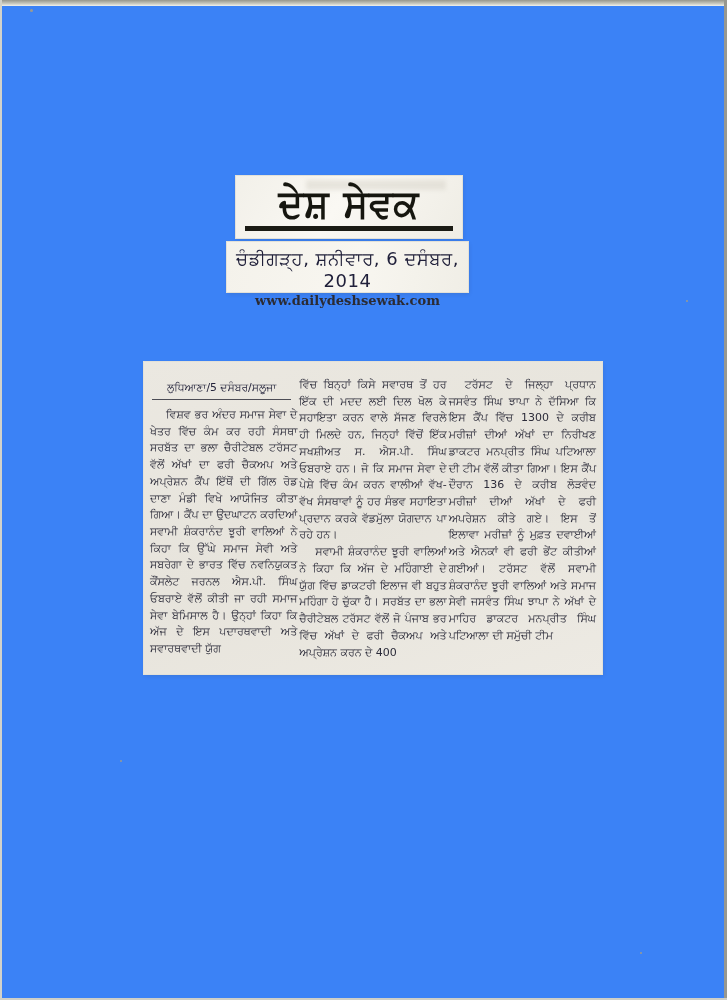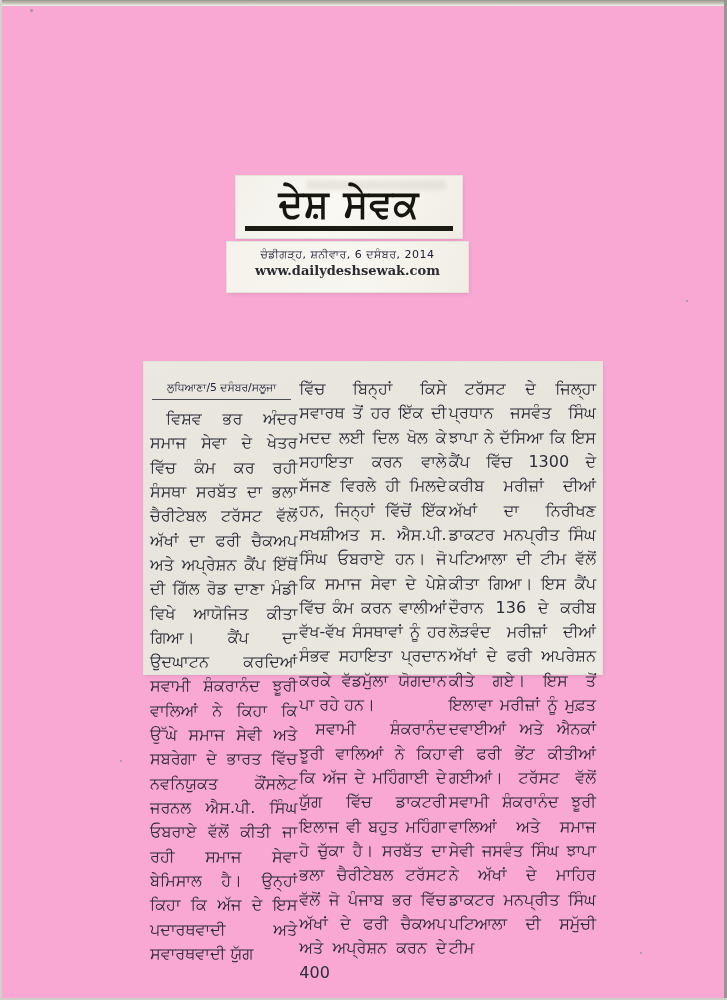--- a/index.html
+++ b/index.html
@@ -1,18 +1,18 @@
 <!DOCTYPE html>
 <html><head>
 <meta charset="utf-8">
 <style>
   html,body{margin:0;padding:0;background:#e9e9e6;}
   #page{
     position:relative;width:727px;height:1000px;margin:0 auto;
-    background:#f9a8d4;overflow:hidden;
+    background:#3b82f6;overflow:hidden;
     font-family:"DejaVu Sans",sans-serif;
   }
   
   .scan-band-top{position:absolute;left:0;top:0;width:727px;height:6px;
     background:linear-gradient(#96968b,#c9c9bf 60%,#f2f2ec);}
   .scan-edge-left{position:absolute;left:0;top:0;width:2px;height:1000px;background:#d2d2ca;}
   .scan-edge-right{position:absolute;right:0;top:0;width:3px;height:1000px;background:#97978f;}
   .scan-edge-bottom{position:absolute;left:0;bottom:0;width:727px;height:2px;background:#cfcfc7;}
   .speck{position:absolute;border-radius:50%;background:#9a9a92;}
 
@@ -35,38 +35,38 @@
     letter-spacing:1px;transform:scaleY(1.05);white-space:nowrap;
   }
   #masthead-rule{width:208px;height:5px;background:#1b1b14;margin:4px 0 7px 0;}
 
   
   #dateline-clip{
     left:227px;top:242px;width:241px;height:50px;
     background:linear-gradient(100deg,#f4f2eb,#f8f6f0 55%,#f0eee6);
     text-align:center;padding-top:6px;box-sizing:border-box;
   }
-  #dateline-text{font-size:11px;color:#20203a;letter-spacing:.5px;}
+  #dateline-text{font-size:18px;color:#20203a;letter-spacing:.5px;}
   #website-url{font-family:"DejaVu Serif",serif;font-weight:bold;font-size:13px;color:#2b2b33;margin-top:2px;}
 
   
   #article-clip{
     left:144px;top:362px;width:458px;height:312px;
     background:linear-gradient(160deg,#ebe8e1,#e7e4dc 50%,#edeae3);
     box-sizing:border-box;padding:8px 6px 6px 6px;
   }
   #article-headline{
     text-align:center;font-weight:800;color:#2d2d37;
     font-size:25px;line-height:1.3;letter-spacing:.5px;
     transform:scaleY(1.04);margin-bottom:7px;
   }
   #article-body{display:flex;gap:2px;margin-top:4px;}
   .col{flex:1 1 0;min-width:0;}
   .col p{
-    margin:0;font-size:16px;line-height:1.52;color:#2c2c3a;
+    margin:0;font-size:11px;line-height:1.52;color:#2c2c3a;
     text-align:justify;text-justify:inter-word;word-break:break-word;
   }
   .col p.indent{text-indent:16px;}
   #byline{
     font-size:10.8px;color:#23233a;text-align:center;
     padding:2px 4px 5px 4px;margin:2px 6px 7px 2px;
     border-bottom:1.5px solid #4c4c55;
   }
 </style>
 </head>

